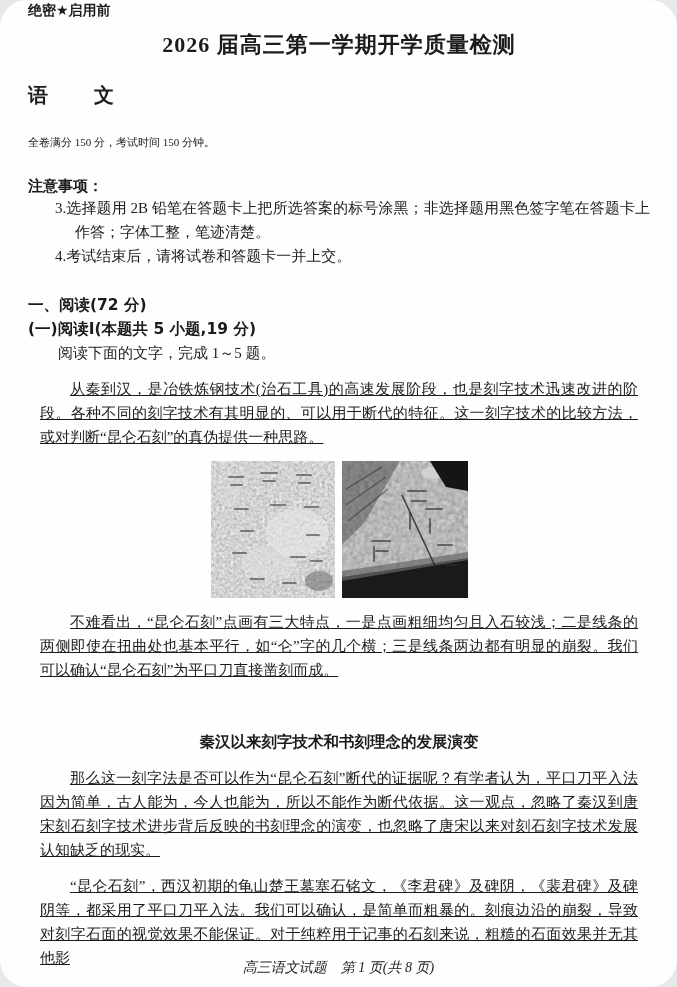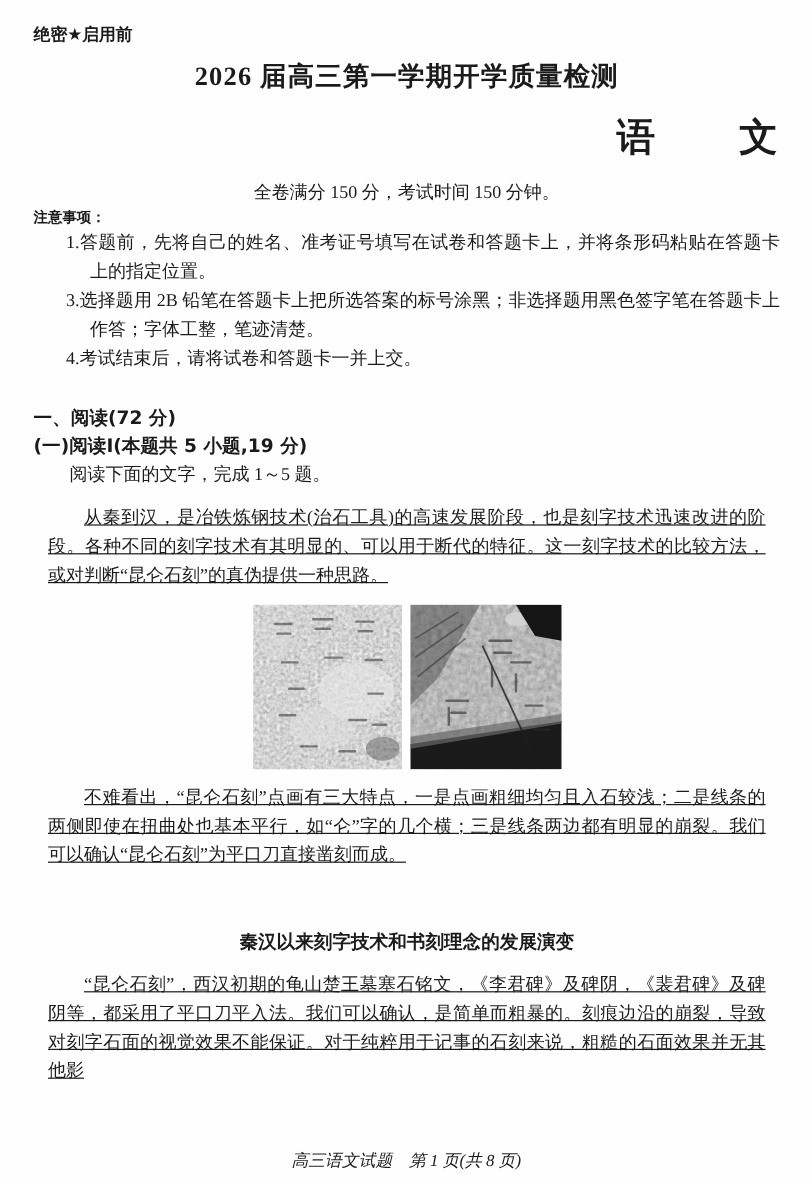--- a/index.html
+++ b/index.html
@@ -1,27 +1,28 @@
 <!DOCTYPE html>
 <html><head>
 <meta charset="utf-8">
 <style>
   html,body{margin:0;padding:0;background:#e8e8e8;}
   .page{
     width:677px;height:987px;margin:0 auto;background:#fefefe;color:#1b1b1b;
-    position:relative;box-sizing:border-box;padding:19px 27px 0 28px;overflow:hidden;
+    position:relative;box-sizing:border-box;padding:0 27px 0 28px;overflow:hidden;
     font-family:"Liberation Serif","DejaVu Serif",serif;
+    border-radius:27px;
   }
   .hei{font-family:"DejaVu Sans","Liberation Sans",sans-serif;font-weight:bold;}
   .kai{font-family:"Liberation Serif","DejaVu Serif",serif;}
   .classification{font-size:14px;line-height:20px;}
   .title{text-align:center;font-size:22px;font-weight:bold;line-height:30px;margin:10px 0 0;letter-spacing:1px;}
-  .subject{text-align:right;font-size:32px;line-height:30px;margin:20px 0 0;letter-spacing:2px;}
-  .exam-info{text-align:center;font-size:15px;line-height:20px;margin-top:22px;}
-  .notices-heading{font-size:12px;line-height:20px;}
+  .subject{text-align:left;font-size:20px;line-height:30px;margin:20px 0 0;letter-spacing:2px;}
+  .exam-info{text-align:left;font-size:11px;line-height:20px;margin-top:22px;}
+  .notices-heading{font-size:15px;line-height:20px;margin-top:24px;}
   .notice-item{font-size:15px;line-height:24px;margin-left:27px;padding-left:20px;text-indent:-20px;text-align:justify;}
   .sec{font-size:15.5px;line-height:24px;}
   .sec-first{margin-top:25px;}
   .instruction{margin:0;text-indent:2em;font-size:15px;line-height:24px;}
   .body-para{margin:12px;text-indent:2em;font-size:15px;line-height:24px;text-align:justify;text-decoration:underline;}
   figure{margin:3px 0 0;}
   .photos{display:flex;justify-content:center;align-items:flex-start;gap:7px;}
   .stone{display:block;}
   figcaption{text-align:center;font-size:15px;line-height:20px;margin-top:7px;}
   .inner-heading{text-align:center;font-size:15.5px;line-height:24px;margin-top:48px;}
@@ -35,21 +36,20 @@
   <div class="classification hei">绝密★启用前</div>
 
   <h1 class="title">2026 届高三第一学期开学质量检测</h1>
 
   <h2 class="subject hei">语　　文</h2>
 
   <div class="exam-info kai">全卷满分 150 分，考试时间 150 分钟。</div>
 
   <div>
     <div class="notices-heading hei">注意事项：</div>
-    <div class="notice-item kai">1.答题前，先将自己的姓名、准考证号填写在试卷和答题卡上，并将条形码粘贴在答题卡上的指定位置。</div>
     <div class="notice-item kai">3.选择题用 2B 铅笔在答题卡上把所选答案的标号涂黑；非选择题用黑色签字笔在答题卡上作答；字体工整，笔迹清楚。</div>
     <div class="notice-item kai">4.考试结束后，请将试卷和答题卡一并上交。</div>
   </div>
 
   <div class="sec sec-first hei">一、阅读(72 分)</div>
   <div class="sec hei">(一)阅读Ⅰ(本题共 5 小题,19 分)</div>
   <p class="instruction kai">阅读下面的文字，完成 1～5 题。</p>
 
   <p class="body-para kai">从秦到汉，是冶铁炼钢技术(治石工具)的高速发展阶段，也是刻字技术迅速改进的阶段。各种不同的刻字技术有其明显的、可以用于断代的特征。这一刻字技术的比较方法，或对判断“昆仑石刻”的真伪提供一种思路。</p>
 
@@ -99,18 +99,19 @@
           <path d="M30 80 h18 M34 90 h12 M32 100 v-14 M96 84 h14 M104 104 h12"></path>
         </g>
       </svg>
     </div>
   </figure>
 
   <p class="body-para kai">不难看出，“昆仑石刻”点画有三大特点，一是点画粗细均匀且入石较浅；二是线条的两侧即使在扭曲处也基本平行，如“仑”字的几个横；三是线条两边都有明显的崩裂。我们可以确认“昆仑石刻”为平口刀直接凿刻而成。</p>
 
   <div class="inner-heading hei">秦汉以来刻字技术和书刻理念的发展演变</div>
 
+  <p class="body-para kai">那么这一刻字法是否可以作为“昆仑石刻”断代的证据呢？有学者认为，平口刀平入法因为简单，古人能为，今人也能为，所以不能作为断代依据。这一观点，忽略了秦汉到唐宋刻石刻字技术进步背后反映的书刻理念的演变，也忽略了唐宋以来对刻石刻字技术发展认知缺乏的现实。</p>
 
   <p class="body-para kai">“昆仑石刻”，西汉初期的龟山楚王墓塞石铭文，《李君碑》及碑阴，《裴君碑》及碑阴等，都采用了平口刀平入法。我们可以确认，是简单而粗暴的。刻痕边沿的崩裂，导致对刻字石面的视觉效果不能保证。对于纯粹用于记事的石刻来说，粗糙的石面效果并无其他影</p>
 
   <div class="page-footer">高三语文试题　第 1 页(共 8 页)</div>
 
 </div>
 
 </body></html>

